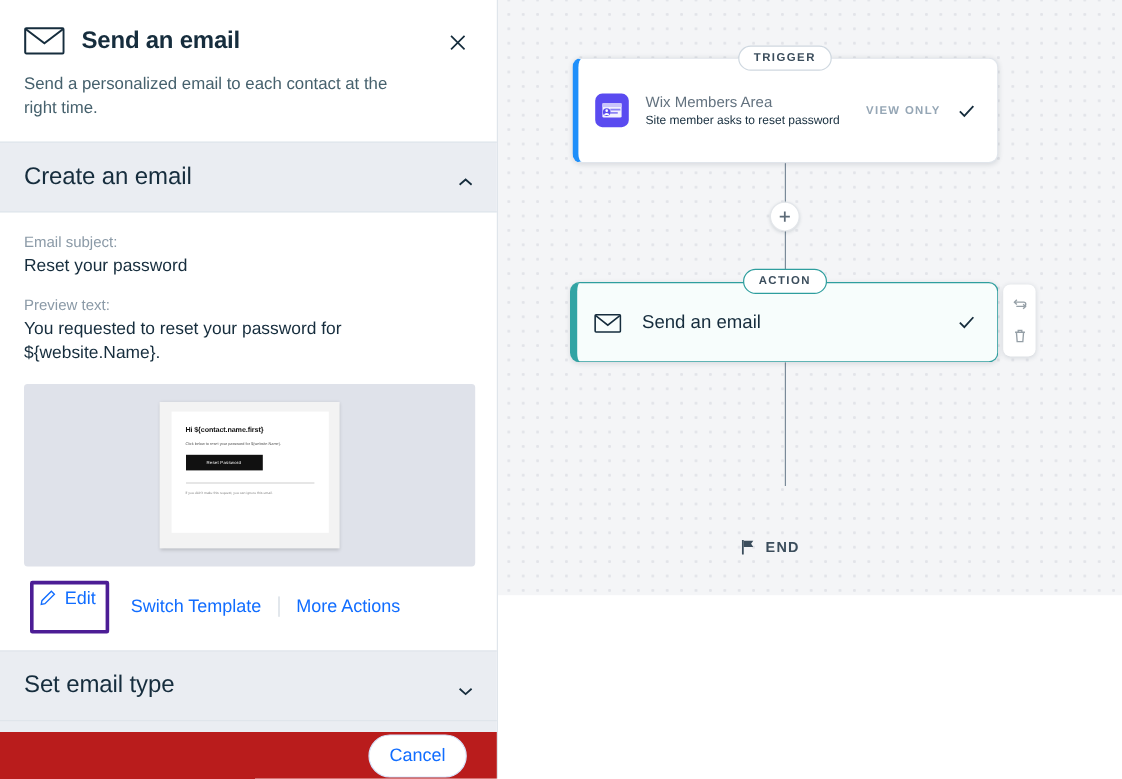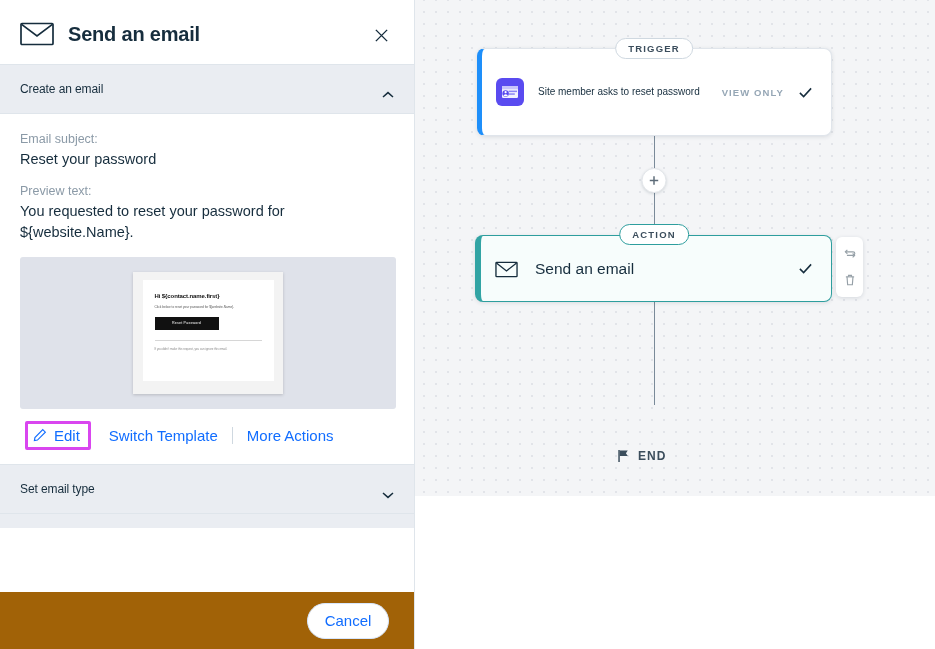--- a/index.html
+++ b/index.html
@@ -29,21 +29,21 @@
   .panel-sub {
     margin-top:14px; font-size:14px; line-height:1.42; color:#46616d;
     max-width:330px;
   }
 
   .sect-header {
     background:#eaedf2; padding:17px 20px; display:flex;
     align-items:center; justify-content:space-between; cursor:pointer;
     border-top:1px solid #dfe5eb; border-bottom:1px solid #dfe5eb;
   }
-  .sect-header .t { font-size:12px; font-weight:400; color:#162d3d; letter-spacing:-0.1px; }
+  .sect-header .t { font-size:20px; font-weight:400; color:#162d3d; letter-spacing:-0.1px; }
   .chev { width:12px; height:8px; flex:0 0 auto; }
 
   .sect-body { padding:18px 20px 0 20px; }
   .field-label { font-size:12.5px; color:#8b9aa7; margin-bottom:3px; }
   .field-value { font-size:14.5px; color:#162d3d; line-height:1.4; }
   .field-block { margin-bottom:15px; }
 
   .preview-box {
     margin-top:3px; width:376px; height:152px; background:#dfe2ea;
     border-radius:3px; display:flex; align-items:center; justify-content:center;
@@ -66,33 +66,33 @@
     font-size:3.6px; display:flex; align-items:center; justify-content:center;
     letter-spacing:.2px;
   }
   .m-rule { margin-top:10px; height:1px; background:#d6d6d6; }
   .m-f { margin-top:6px; font-size:2.9px; color:#888; }
 
   .actions-row {
     display:flex; align-items:center; padding:12px 20px 14px 20px; gap:0;
   }
   .edit-hl {
-    border:3px solid #d946ef; border-radius:2px; padding:3px 8px 3px 5px;
+    border:3px solid #4c1d95; border-radius:2px; padding:3px 8px 18px 5px;
     display:flex; align-items:center; gap:7px; cursor:pointer; margin-left:5px;
   }
   .link { color:#116dff; font-size:15px; cursor:pointer; }
   .pencil { width:14px; height:14px; flex:0 0 auto; }
   .sep { width:1px; height:17px; background:#cfd8e0; margin:0 14px; }
   .a-link { margin-left:18px; }
 
   .sect-header-2 { border-bottom:none; }
   .stub-strip { height:14px; background:#eaedf2; border-top:1px solid #dfe5eb; }
 
   .footer {
-    margin-top:auto; height:57px; background:#a16207;
+    margin-top:auto; height:57px; background:#b91c1c;
     display:flex; align-items:center; justify-content:flex-end;
     gap:12px; padding-right:25px; box-sizing:border-box;text-align:center;
   }
   .btn {
     font-size:15px; border-radius:18px; cursor:pointer; box-sizing:border-box;
     display:flex; align-items:center; justify-content:center; height:36px;
   }
   .btn-cancel { background:#fff; color:#116dff; border:1px solid #d6e6fe; width:82px; }
   .btn-apply { background:#116dff; color:#fff; border:1px solid #116dff; width:76px; font-weight:400; }
 
@@ -181,20 +181,21 @@
             <path d="M1.6 2.4 L17 14 L32.4 2.4"></path>
           </svg>
         </span>
         <span class="panel-title">Send an email</span>
         <span class="close-btn">
           <svg viewBox="0 0 16 16" width="15" height="15" stroke="#162d3d" stroke-width="1.5" fill="none">
             <path d="M2 2 L14 14 M14 2 L2 14"></path>
           </svg>
         </span>
       </div>
+      <div class="panel-sub">Send a personalized email to each contact at the right time.</div>
     </div>
 
     <div class="sect-header">
       <span class="t">Create an email</span>
       <span class="chev">
         <svg viewBox="0 0 12 8" width="12" height="8" fill="none" stroke="#162d3d" stroke-width="1.5">
           <path d="M1 6 L6 1.6 L11 6"></path>
         </svg>
       </span>
     </div>
@@ -263,20 +264,21 @@
           <rect x="6" y="8" width="16" height="12" rx="1.2" fill="#ffffff" opacity=".92"></rect>
           <rect x="6" y="8" width="16" height="3.2" fill="#c9c4fb"></rect>
           <rect x="12.6" y="12.6" width="8.4" height="1.5" fill="#8c84f5"></rect>
           <rect x="12.6" y="15.3" width="6.2" height="1.5" fill="#8c84f5"></rect>
           <circle cx="9.6" cy="15.4" r="3.2" fill="#5a4bf0"></circle>
           <circle cx="9.6" cy="14.2" r="1.1" fill="#ffffff"></circle>
           <path d="M7.3 17.9a2.4 2.4 0 0 1 4.6 0z" fill="#ffffff"></path>
         </svg>
       </span>
       <span class="trg-text">
+        <span class="trg-sub" style="display:block;">Wix Members Area</span>
         <span class="trg-main" style="display:block;">Site member asks to reset password</span>
       </span>
       <span class="viewonly">VIEW ONLY</span>
       <span class="chk">
         <svg viewBox="0 0 16 16" width="15" height="15" fill="none" stroke="#162d3d" stroke-width="1.6">
           <path d="M2 8.4 L6 12.4 L14 3.6"></path>
         </svg>
       </span>
     </div>
 

